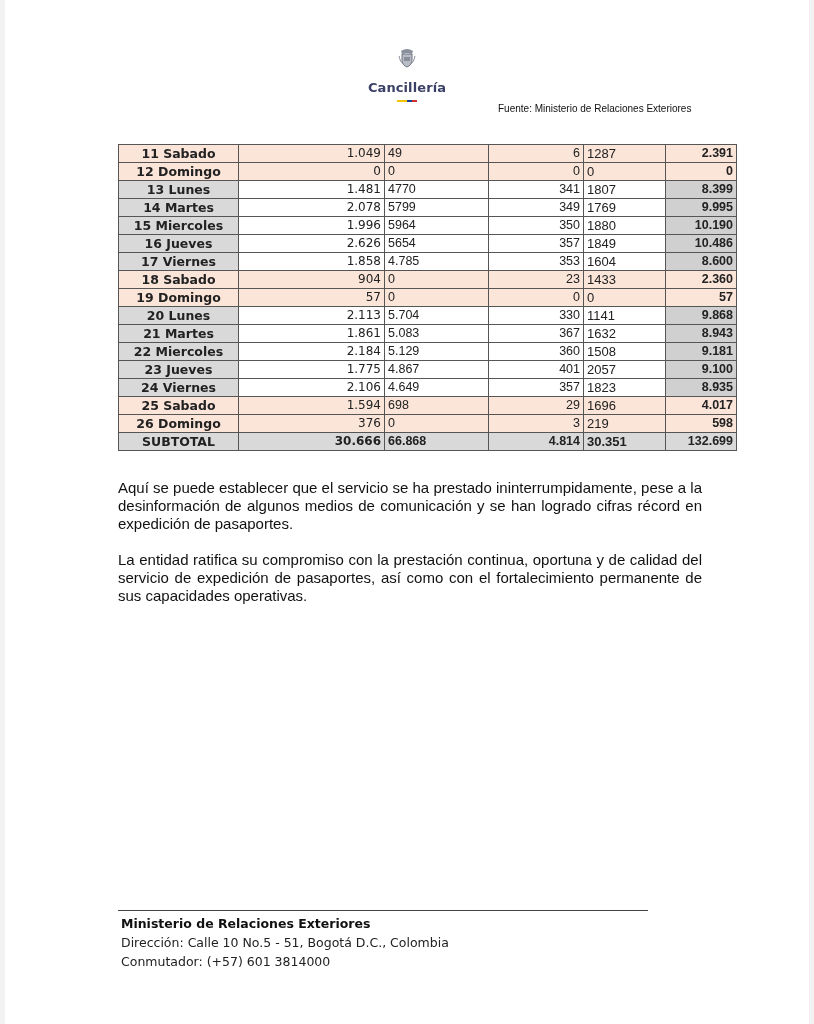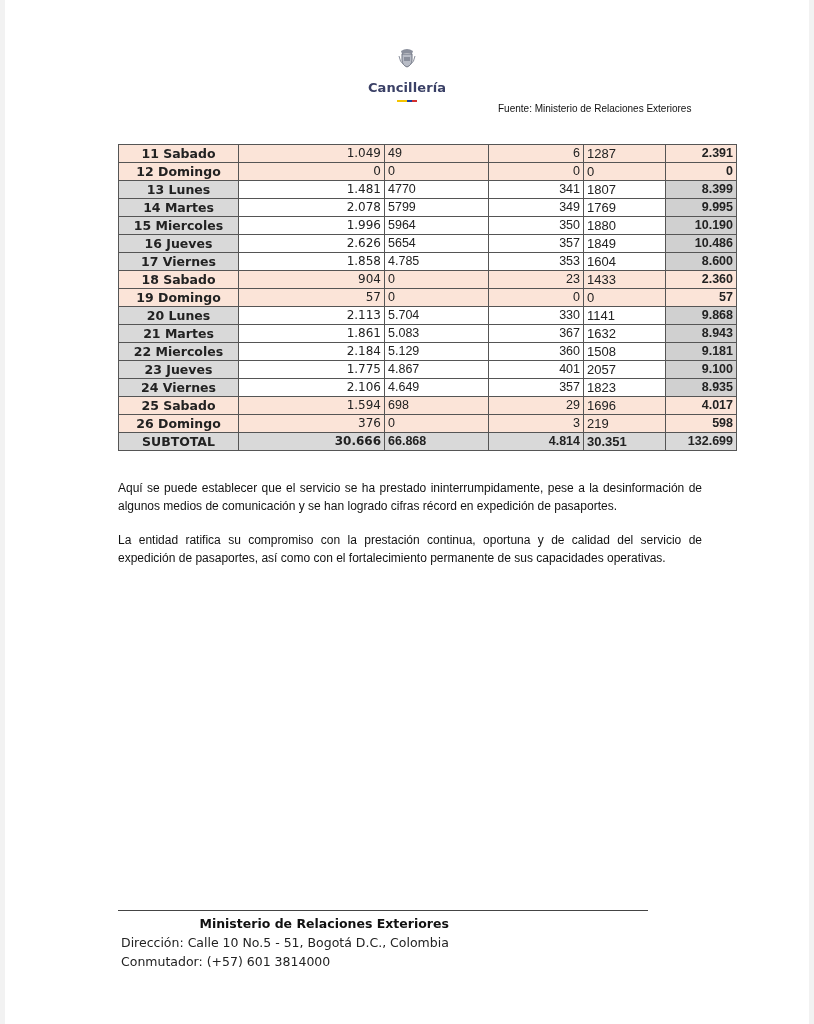--- a/index.html
+++ b/index.html
@@ -41,33 +41,33 @@
     td.c2 { width: 104px; text-align: left; font-family: "Liberation Sans", sans-serif; font-size: 12.5px; }
     td.c3 { width: 95px; text-align: right; font-family: "Liberation Sans", sans-serif; font-size: 12.5px; }
     td.c4 { width: 82px; text-align: left; font-family: "Liberation Sans", sans-serif; font-size: 13px; }
     td.tot { width: 71px; text-align: right; font-weight: bold; font-family: "Liberation Sans", sans-serif; font-size: 12.5px; }
     tr.weekend td { background: #fbe4d8; margin-top: 28px; }
     tr.weekday td.day { background: #d9d9d9; }
     tr.weekday td.tot { background: #d0d0d0; margin-top: 11px; }
     tr.weekday td.c1, tr.weekday td.c2, tr.weekday td.c3, tr.weekday td.c4 { background: #ffffff; }
     tr.subtotal td { background: #d9d9d9; font-weight: bold; }
     .para {
-      position: absolute; left: 113px; width: 584px; font-size: 12px; line-height: 18px;
+      position: absolute; left: 113px; width: 584px; font-size: 15px; line-height: 18px;
       color: #111; text-align: justify; font-family: "Liberation Sans", sans-serif;
     }
     .p1 { top: 479px; }
-    .p2 { top: 531px; }
+    .p2 { top: 551px; }
     .footer-rule {
       position: absolute; left: 113px; top: 910px; width: 530px; height: 1px; background: #444;
     }
     .footer {
       position: absolute; left: 116px; top: 914px; font-family: "DejaVu Sans", sans-serif;
       font-size: 12.5px; line-height: 19px; color: #222;
     }
-    .footer .org { font-weight: bold; color: #111; text-align: right; }
+    .footer .org { font-weight: bold; color: #111; }
   </style>
 </head>
 <body>
 
 <div class="page">
 
   <div class="logo">
     <svg class="crest" viewBox="0 0 18 20">
       <path d="M3 3 Q9 -1 15 3 L14 6 Q9 4 4 6 Z" fill="#8a8f9c"></path>
       <path d="M4 6 L14 6 L14 12 Q14 17 9 19 Q4 17 4 12 Z" fill="#b8bcc6" stroke="#6f7482" stroke-width="1"></path>

